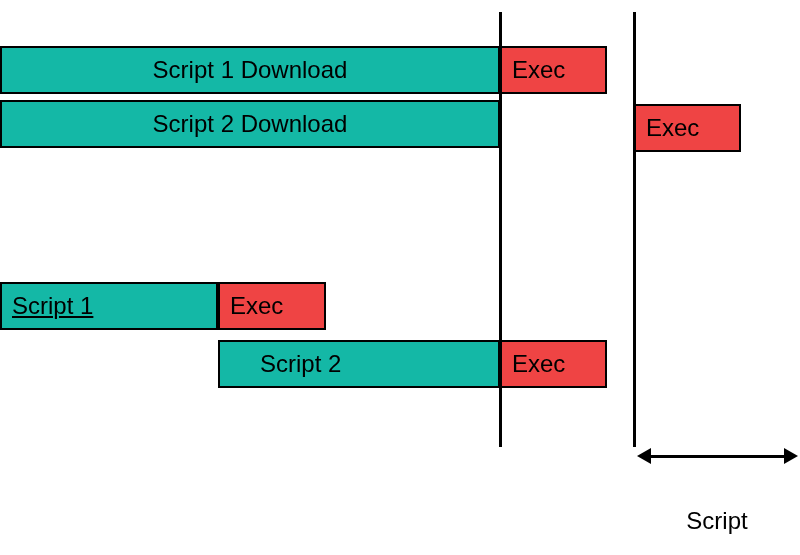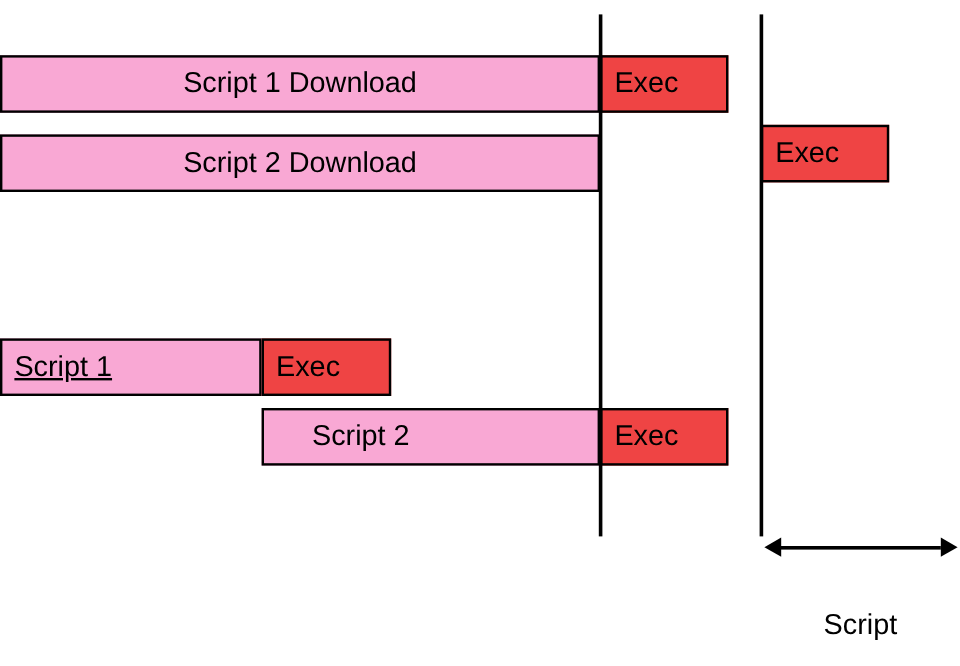--- a/index.html
+++ b/index.html
@@ -19,21 +19,21 @@
   }
   .bar {
     position: absolute;
     height: 48px;
     border: 2px solid #000;
     display: flex;
     align-items: center;
     font-size: 24px;
   }
   .download {
-    background: #f9a8d4;
+    background: #14b8a6;
     color: #000;
   }
   .exec {
     background: #ef4444;
     color: #000;
   }
   .center-text { justify-content: center; }
   .left-text { padding-left: 10px; }
   .divider {
     position: absolute;
@@ -63,21 +63,21 @@
   }
 </style>
 </head>
 <body>
 
 <div class="chart">
 
   <div class="bar download center-text" style="left:0; top:46px; width:500px;">Script 1 Download</div>
   <div class="bar exec left-text" style="left:500px; top:46px; width:107px;">Exec</div>
 
-  <div class="bar download center-text" style="left:0; top:112px; width:500px;text-align:center;">Script 2 Download</div>
+  <div class="bar download center-text" style="left:0; top:100px; width:500px;text-align:center;">Script 2 Download</div>
   <div class="bar exec left-text" style="left:634px; top:104px; width:107px;">Exec</div>
 
   <div class="bar download left-text" style="left:0; top:282px; width:218px;text-decoration:underline;">Script 1</div>
   <div class="bar exec left-text" style="left:218px; top:282px; width:108px;">Exec</div>
 
   <div class="bar download left-text" style="left:218px; top:340px; width:282px; padding-left:40px;">Script 2</div>
   <div class="bar exec left-text" style="left:500px; top:340px; width:107px;">Exec</div>
 
   <div class="divider" style="left:499px; top:12px; height:435px;"></div>
   <div class="divider" style="left:633px; top:12px; height:435px;"></div>

